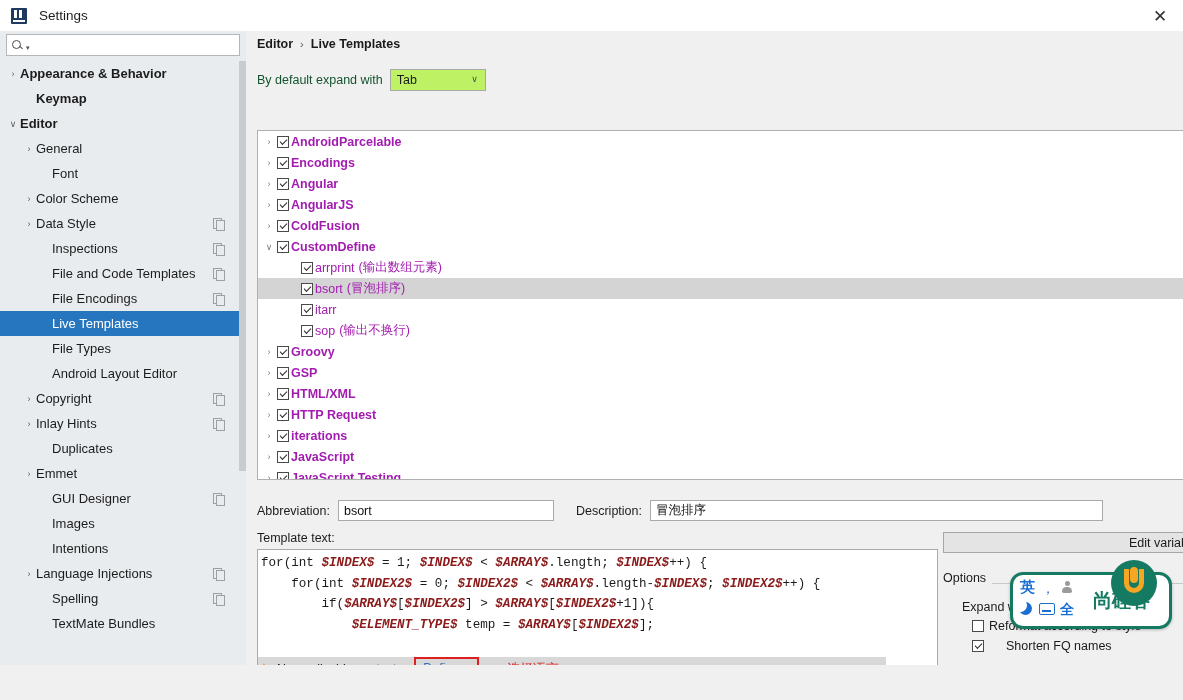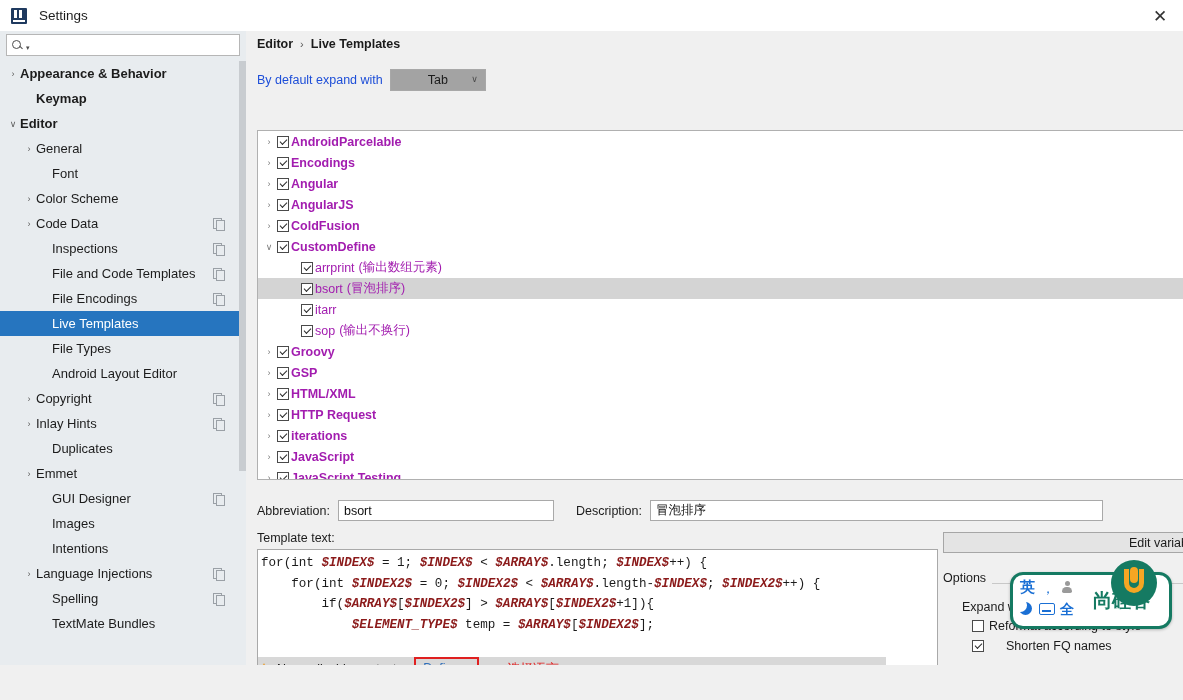--- a/index.html
+++ b/index.html
@@ -133,28 +133,27 @@
     position: absolute; left: 11px; top: 6px;
     font-size: 12.5px; font-weight: bold; color: #1b1b1b;
     display: flex; align-items: center; gap: 7px;
   }
   .breadcrumb .sep { font-weight: normal; color: #5a5a5a; font-size: 11px; }
 
   .expand-row {
     position: absolute; left: 11px; top: 38px;
     display: flex; align-items: center; gap: 7px;
   }
-  .expand-row .lbl { font-size: 12.5px; color: #1d4ed8; }
+  .expand-row .lbl { font-size: 12.5px; color: #14532d; }
   .combo {
     width: 96px; height: 22px;
-    background: #a3a3a3; border: 1px solid #a8a8a8;
+    background: #bef264; border: 1px solid #a8a8a8;
     display: flex; align-items: center; padding: 0 6px;
     font-size: 12.5px; color: #1b1b1b;
     position: relative;
-    justify-content: center;
   }
   .combo .chev {
     position: absolute; right: 7px; top: 4px;
     font-size: 9px; color: #4a4a4a;
   }
   .combo.wide { width: 108px; }
 
   
   .tpl-panel {
     position: absolute; left: 11px; top: 99px; width: 1135px; height: 350px;
@@ -418,21 +417,21 @@
         <div class="nav-item">
           <span class="arrow" style="margin-left: 38px;"></span>
           <span class="label">Font</span>
         </div>
         <div class="nav-item">
           <span class="arrow" style="margin-left: 22px;">›</span>
           <span class="label">Color Scheme</span>
         </div>
         <div class="nav-item">
           <span class="arrow" style="margin-left: 22px;">›</span>
-          <span class="label">Code Data</span>
+          <span class="label">Data Style</span>
           <span class="copy-badge"><span class="copy-glyph"></span></span>
         </div>
         <div class="nav-item">
           <span class="arrow" style="margin-left: 38px;"></span>
           <span class="label">Inspections</span>
           <span class="copy-badge"><span class="copy-glyph"></span></span>
         </div>
         <div class="nav-item">
           <span class="arrow" style="margin-left: 38px;"></span>
           <span class="label">File and Code Templates</span>

